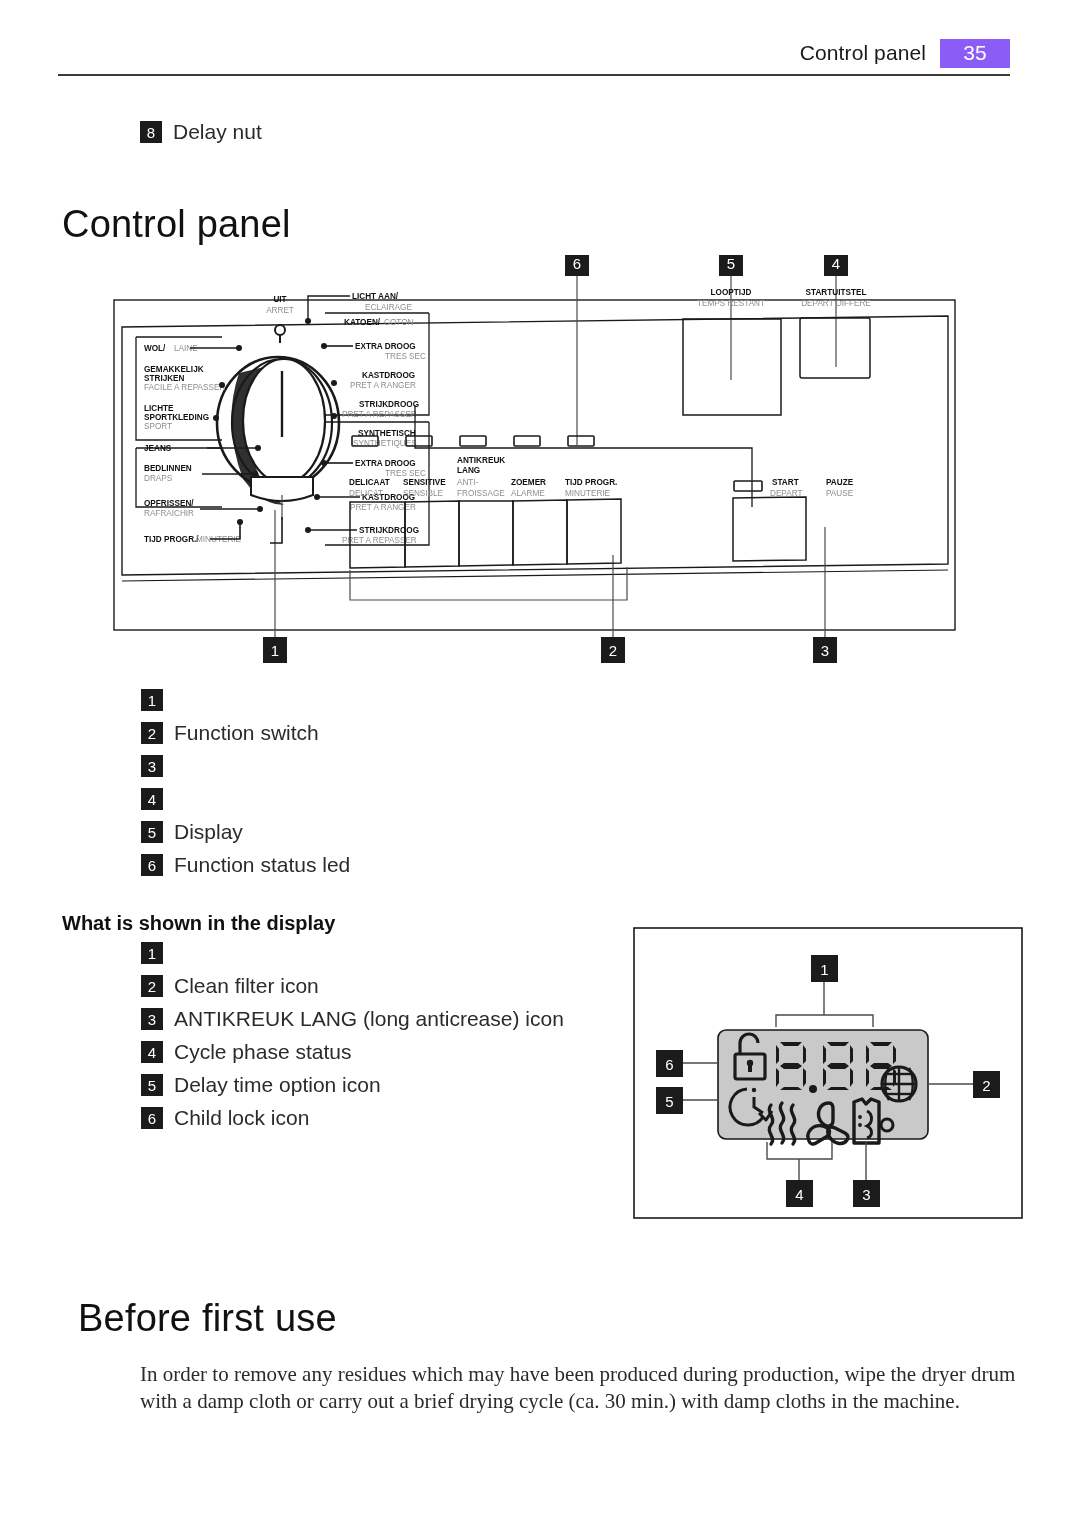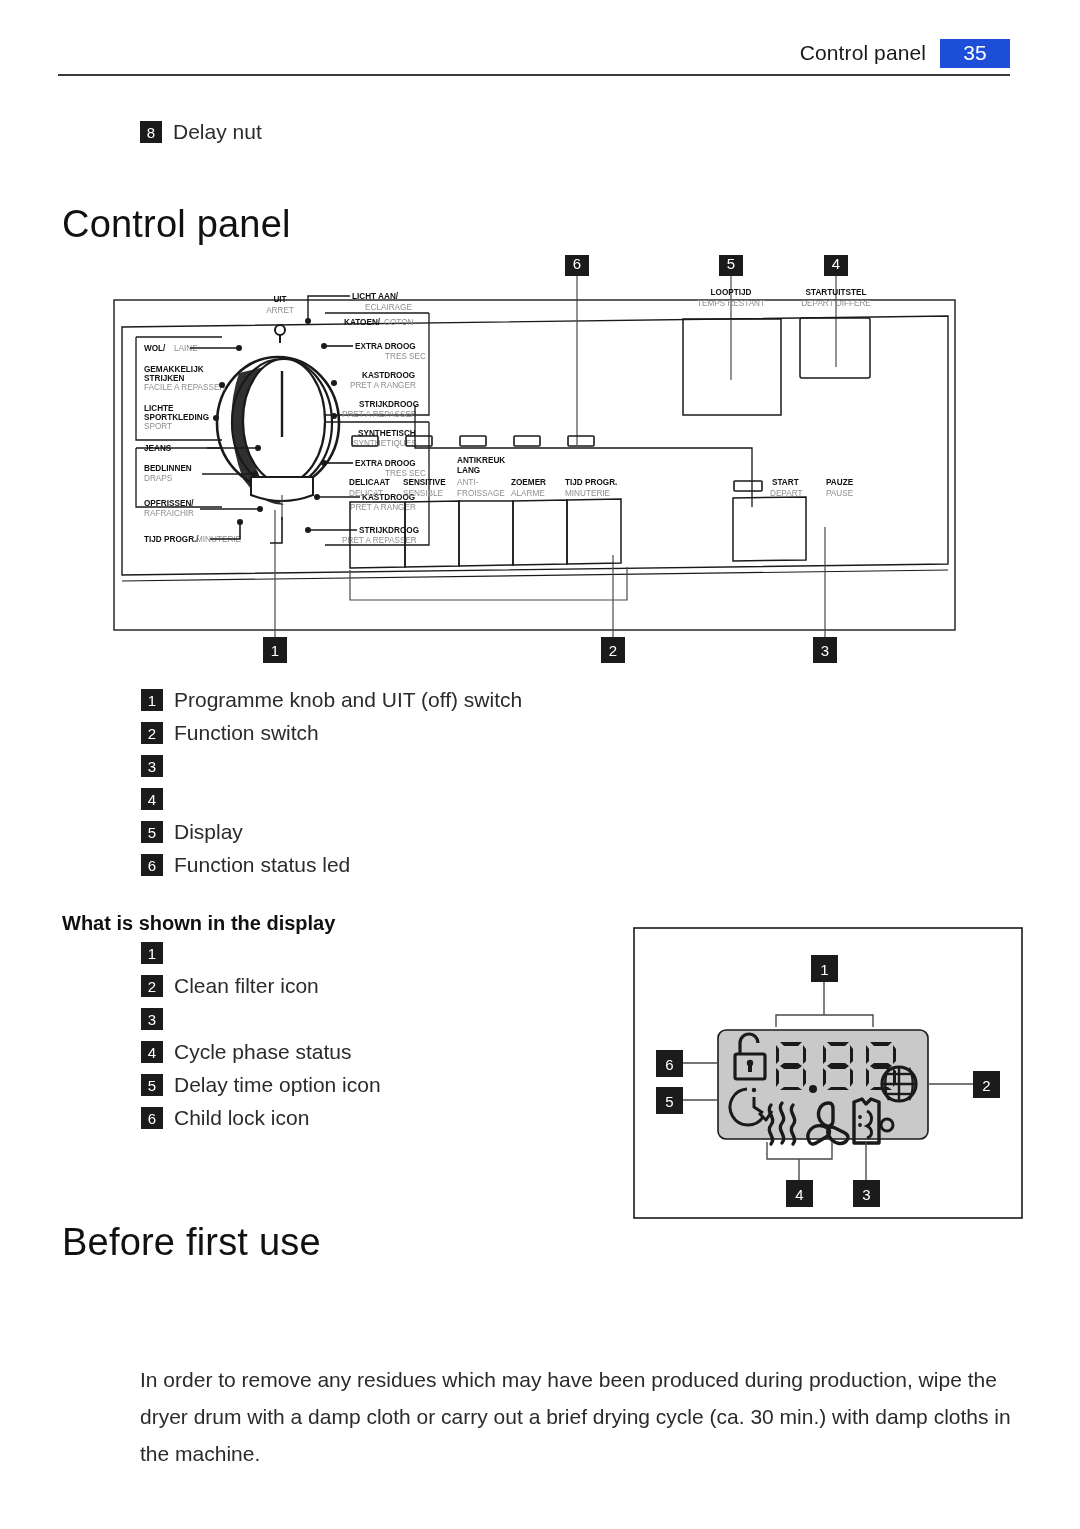--- a/index.html
+++ b/index.html
@@ -18,21 +18,21 @@
     position:absolute; left:58px; top:38px; width:952px; height:36px;
   }
   #running-header .hdr-row{
     display:flex; align-items:center; justify-content:flex-end; gap:14px;
     height:30px;
   }
   #hdr-title{
     font-size:21px; color:#1a1a1a; letter-spacing:.1px;
   }
   #hdr-page{
-    background:#1d4ed8; color:#ffffff; font-size:21px;
+    background:#8b5cf6; color:#ffffff; font-size:21px;
     width:70px; height:29px; display:flex; align-items:center; justify-content:center;
   }
   #hdr-rule{
     position:absolute; left:0; top:36px; width:952px; height:0;
     border-top:2px solid #3a3a3a;
   }
 
   
   .numbox{
     display:inline-flex; align-items:center; justify-content:center;
@@ -46,21 +46,21 @@
     font-size:21px; color:#2b2b2b;
   }
 
   
   .h1{
     position:absolute; left:62px;
     font-size:38px; font-weight:400; color:#111;
     letter-spacing:.2px;
   }
   #h1-control-panel{ top:178px; }
-  #h1-before-first-use{ top:1196px; }
+  #h1-before-first-use{ top:1272px;margin-left:16px; }
 
   .h2{
     position:absolute; left:62px;
     font-size:20px; font-weight:600; color:#111;
   }
   #h2-display{ top:895px; }
 
   
   .legend{ position:absolute; left:141px; }
   .legend .row{
@@ -68,21 +68,21 @@
     height:33px;
   }
   .legend .row .numbox{ margin-top:4px; }
   .legend .row .txt{ font-size:21px; color:#2b2b2b; line-height:30px; }
   #legend-panel{ top:685px; }
   #legend-display{ top:938px; }
 
   
   #before-first-use-para{
     position:absolute; left:140px; top:1340px; width:880px;
-    font-size:21px; line-height:37px; color:#2b2b2b;
+    font-size:21px; line-height:27px; color:#2b2b2b;font-family:Liberation Serif, serif;
   }
 
   
   #panel-figure{
     position:absolute; left:112px; top:255px; width:845px; height:420px;
   }
   #panel-figure svg{ display:block; }
 
   
   #display-figure{
@@ -341,21 +341,20 @@
 
   <g fill="none" stroke="#4a4a4a" stroke-width="1.2">
     <path d="M238 315 L238 345 L515 345 L515 312"></path>
   </g>
 </svg>
 </div>
 
 <div class="legend" id="legend-panel">
   <div class="row">
     <span class="numbox">1</span>
-    <span class="txt">Programme knob and UIT (off) switch</span>
   </div>
   <div class="row">
     <span class="numbox">2</span>
     <span class="txt">Function switch</span>
   </div>
   <div class="row">
     <span class="numbox">3</span>
   </div>
   <div class="row">
     <span class="numbox">4</span>
@@ -373,20 +372,21 @@
 <div class="legend" id="legend-display">
   <div class="row">
     <span class="numbox">1</span>
   </div>
   <div class="row">
     <span class="numbox">2</span>
     <span class="txt">Clean filter icon</span>
   </div>
   <div class="row">
     <span class="numbox">3</span>
+    <span class="txt">ANTIKREUK LANG (long anticrease) icon</span>
   </div>
   <div class="row">
     <span class="numbox">4</span>
     <span class="txt">Cycle phase status</span>
   </div>
   <div class="row">
     <span class="numbox">5</span>
     <span class="txt">Delay time option icon</span>
   </div>
   <div class="row">

